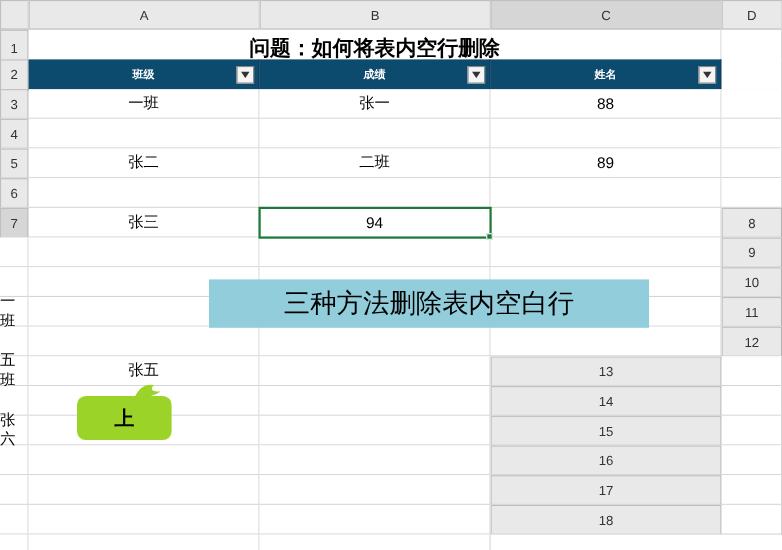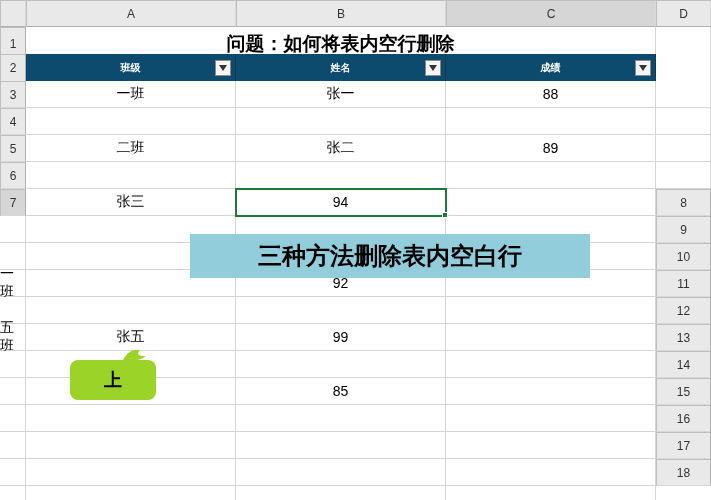--- a/index.html
+++ b/index.html
@@ -97,29 +97,29 @@
     width: 6px; height: 6px;
     background: #1a7a3a;
     border: 1px solid #fff;
     z-index: 3;
   }
   .row-head-sel, .col-head-sel { background: #d6d6d6; }
 
   .annotation {
     position: absolute;
     left: 190px;
-    top: 234px;
+    top: 254px;
     width: 400px;
     height: 44px;
     background: #92cddc;
     display: flex;
     align-items: center;
     justify-content: center;
     font-size: 24px;
-    font-weight: 700;
+    font-weight: 400;
     color: #000;
     z-index: 10;
   }
 
   .callout {
     position: absolute;
     left: 70px;
     top: 360px;
     z-index: 10;
   }
@@ -159,35 +159,35 @@
     <div class="row-head r2">2</div>
     <div class="hdr r2">
       <span>班级</span>
       <div class="filter-btn">
         <svg viewBox="0 0 8 6">
           <path d="M0 0 L8 0 L4 6 Z" fill="#333"></path>
         </svg>
       </div>
     </div>
     <div class="hdr r2">
+      <span>成绩</span>
+      <div class="filter-btn">
+        <svg viewBox="0 0 8 6">
+          <path d="M0 0 L8 0 L4 6 Z" fill="#333"></path>
+        </svg>
+      </div>
+    </div>
+    <div class="hdr r2">
       <span>姓名</span>
       <div class="filter-btn">
         <svg viewBox="0 0 8 6">
           <path d="M0 0 L8 0 L4 6 Z" fill="#333"></path>
         </svg>
       </div>
     </div>
-    <div class="hdr r2">
-      <span>成绩</span>
-      <div class="filter-btn">
-        <svg viewBox="0 0 8 6">
-          <path d="M0 0 L8 0 L4 6 Z" fill="#333"></path>
-        </svg>
-      </div>
-    </div>
     <div class="cell r2"></div>
     <div class="row-head rN ">3</div>
     <div class="cell rN">
       <span>一班</span>
     </div>
     <div class="cell rN">
       <span>张一</span>
     </div>
     <div class="cell rN">
       <span>88</span>
@@ -199,24 +199,24 @@
     </div>
     <div class="cell rN">
       <span></span>
     </div>
     <div class="cell rN">
       <span></span>
     </div>
     <div class="cell rN"></div>
     <div class="row-head rN ">5</div>
     <div class="cell rN">
+      <span>张二</span>
+    </div>
+    <div class="cell rN">
       <span>二班</span>
-    </div>
-    <div class="cell rN">
-      <span>张二</span>
     </div>
     <div class="cell rN">
       <span>89</span>
     </div>
     <div class="cell rN"></div>
     <div class="row-head rN ">6</div>
     <div class="cell rN">
       <span></span>
     </div>
     <div class="cell rN">
@@ -278,23 +278,20 @@
     <div class="cell rN">
       <span></span>
     </div>
     <div class="cell rN"></div>
     <div class="row-head rN ">12</div>
     <div class="cell rN">
       <span>五班</span>
     </div>
     <div class="cell rN">
       <span>张五</span>
-    </div>
-    <div class="cell rN">
-      <span>99</span>
     </div>
     <div class="cell rN"></div>
     <div class="row-head rN ">13</div>
     <div class="cell rN">
       <span></span>
     </div>
     <div class="cell rN">
       <span></span>
     </div>
     <div class="cell rN">

